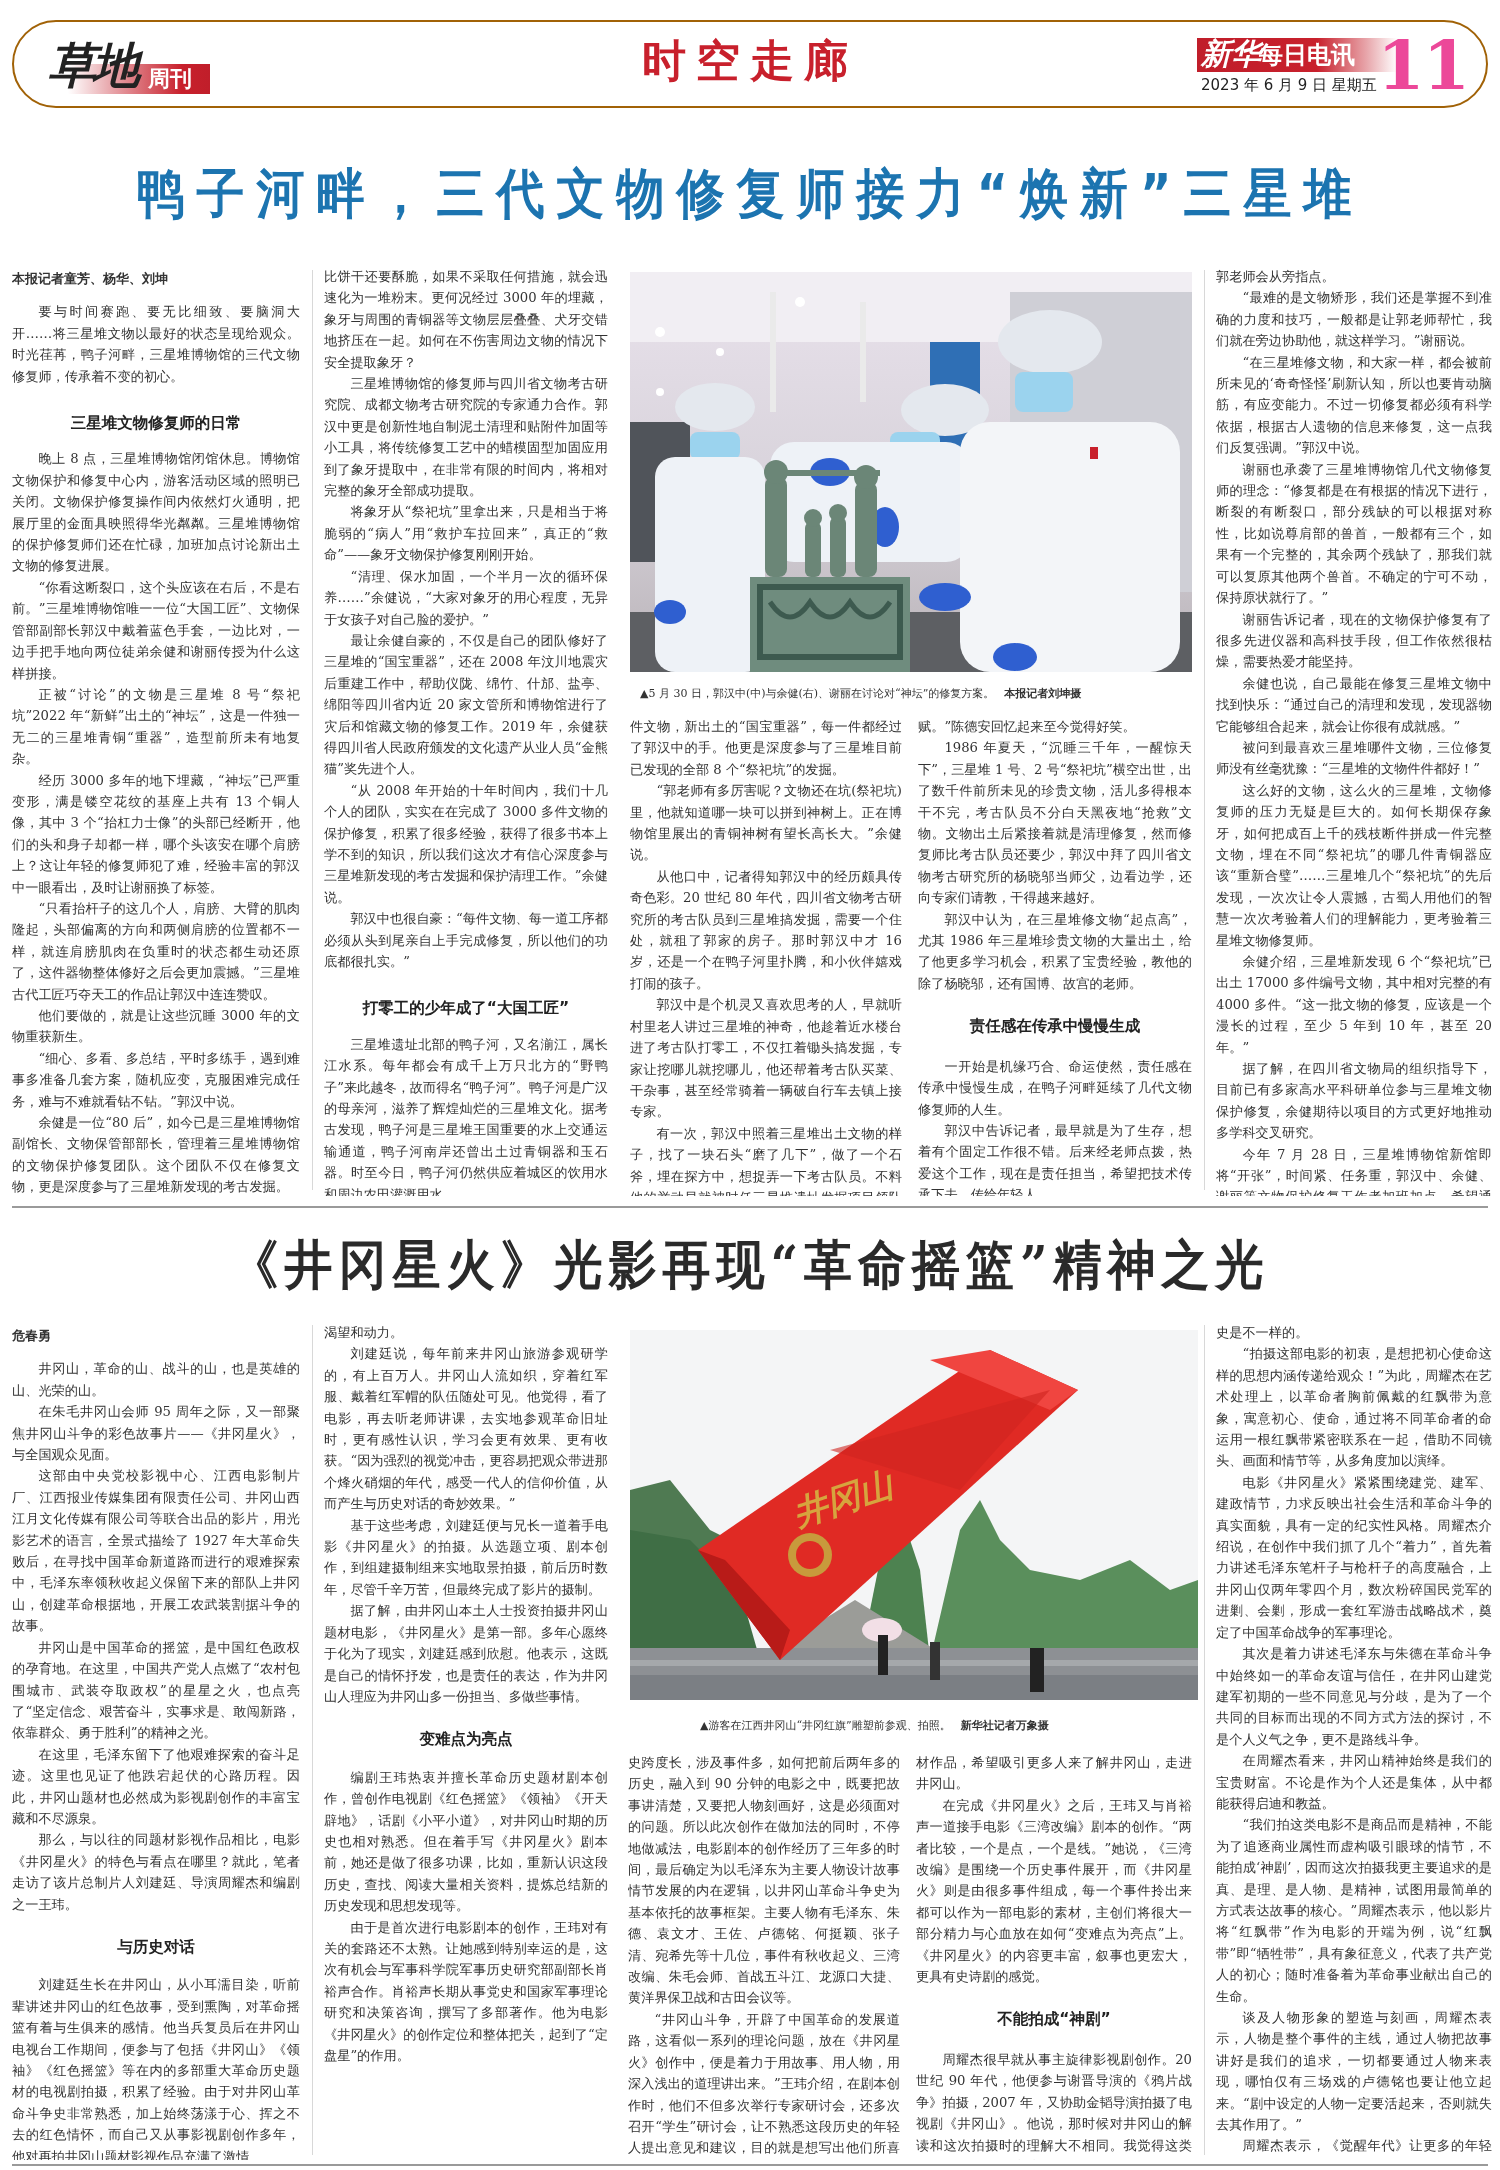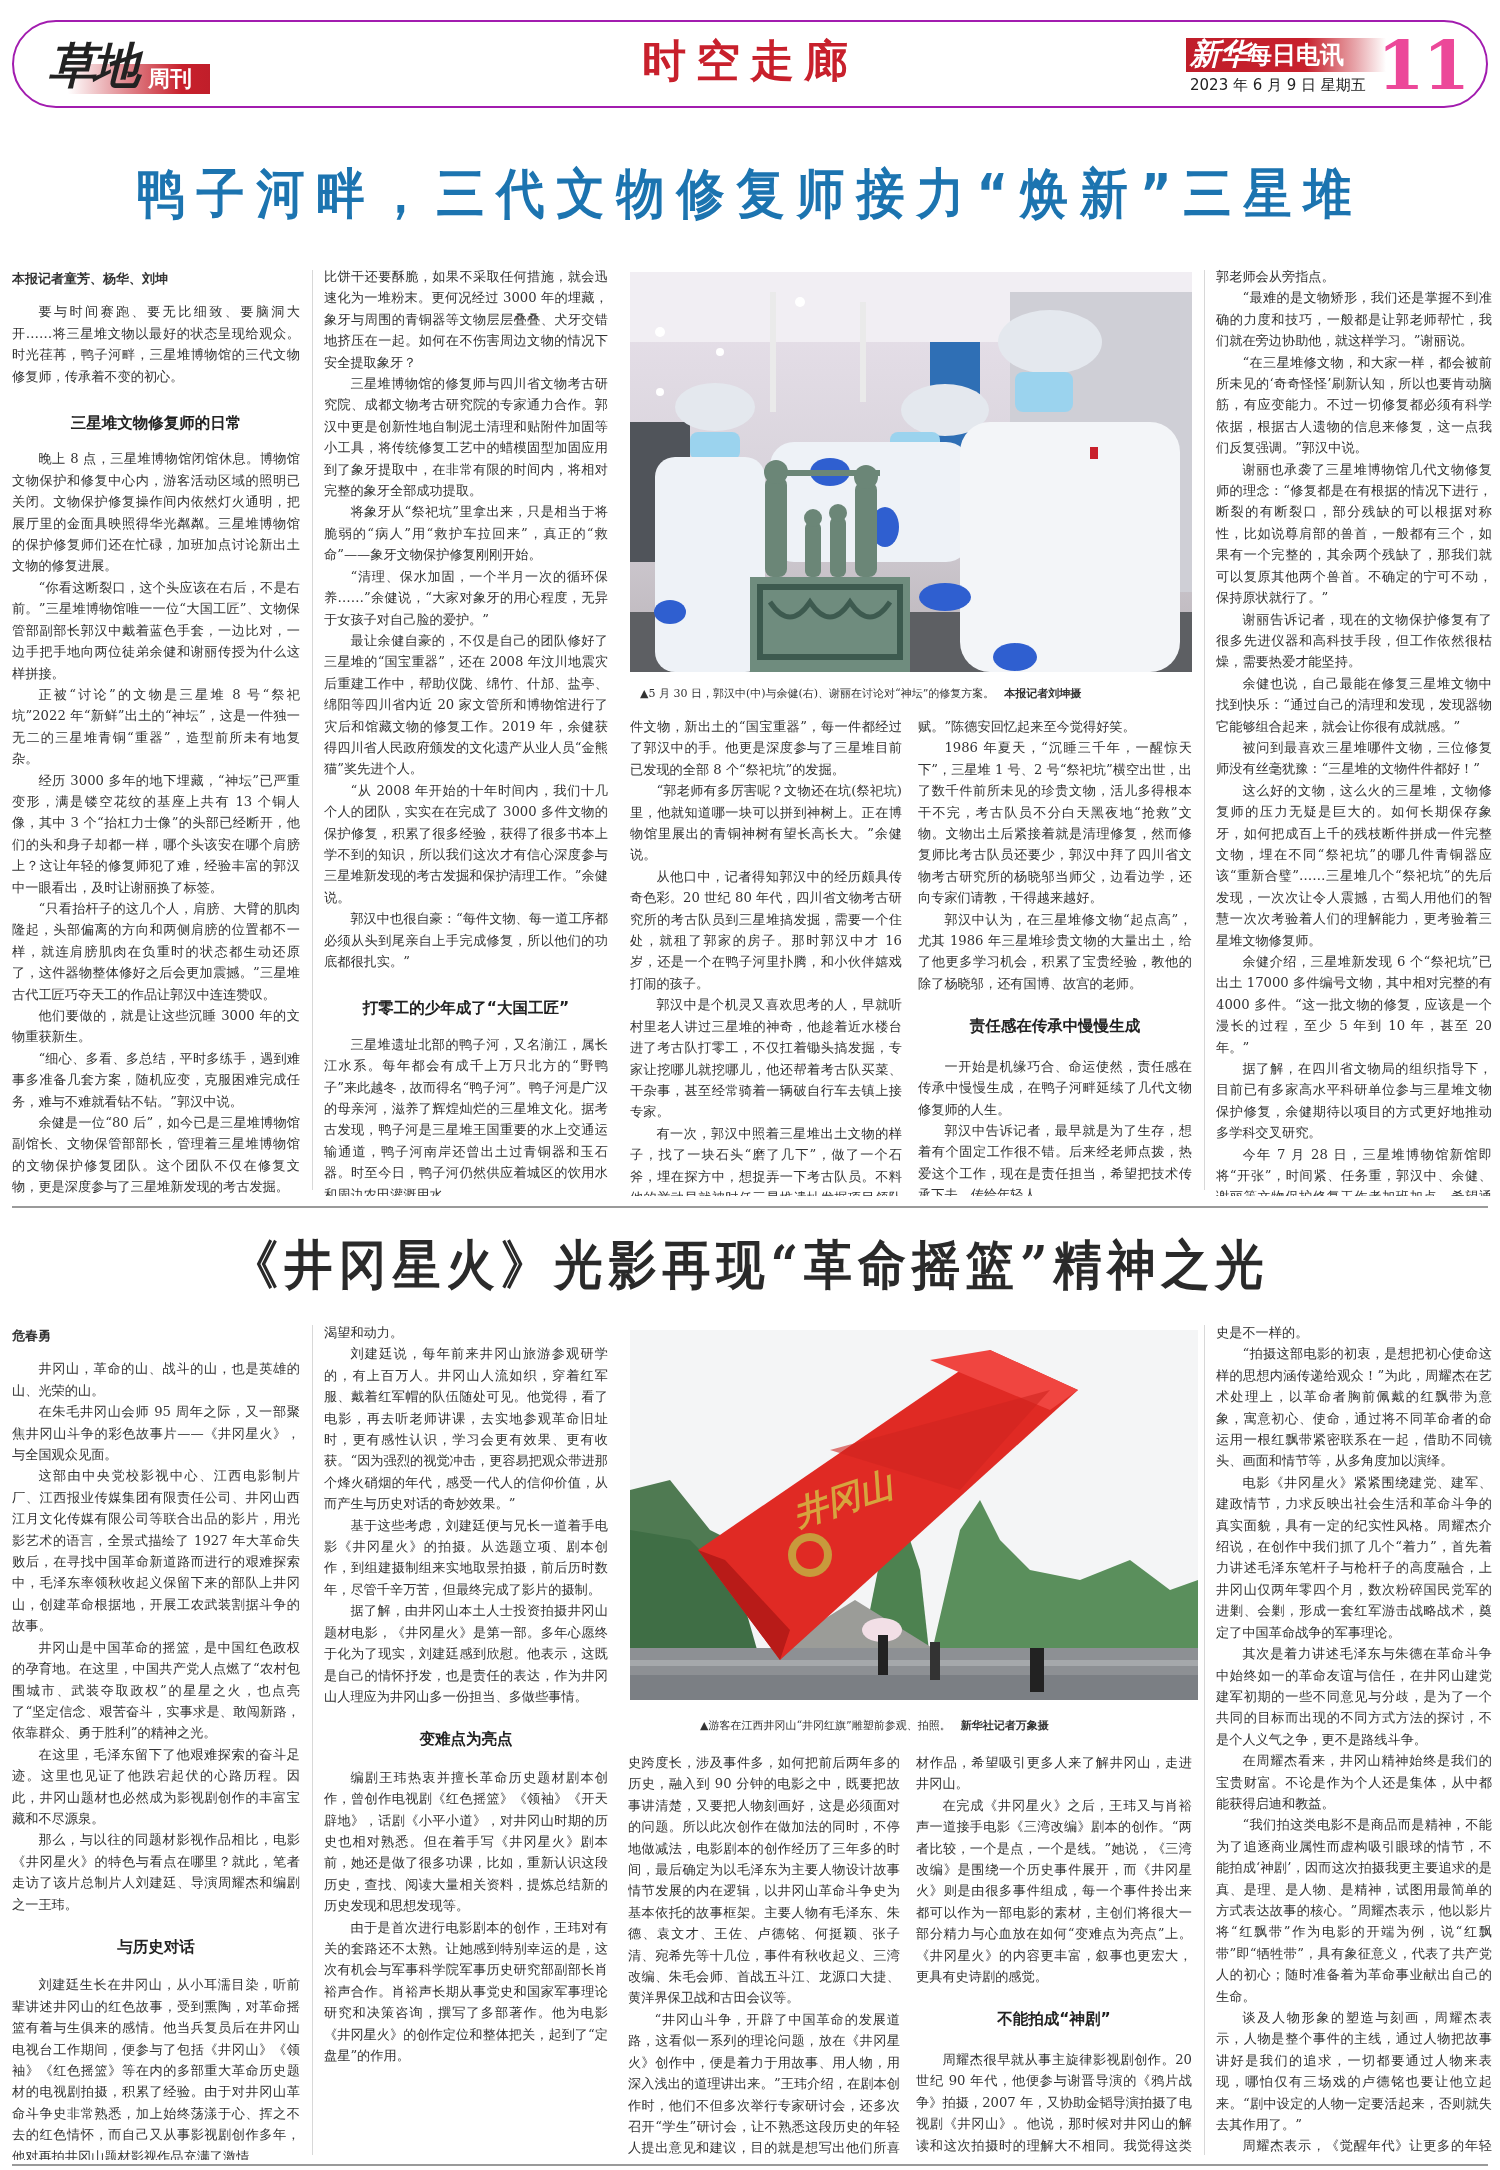--- a/index.html
+++ b/index.html
@@ -2,41 +2,41 @@
 <html><head>
 <meta charset="utf-8">
 <style>
   * { box-sizing: border-box; margin: 0; padding: 0; }
   html, body { width: 1500px; height: 2170px; background: #ffffff; overflow: hidden; }
   body { font-family: "DejaVu Serif", "Liberation Serif", serif; color: #2a2a2a; position: relative; }
 
   
   .masthead {
     position: absolute; left: 12px; top: 20px; width: 1476px; height: 88px;
-    border: 2px solid #a21caf; border-radius: 44px;
+    border: 2px solid #a16207; border-radius: 44px;
     background: #fff;
   }
   .brand-left { position: absolute; left: 34px; top: 8px; width: 150px; height: 80px; }
   .brand-left .script {
     position: absolute; left: 0; top: 0; font-family: "DejaVu Serif", serif; font-style: italic;
     font-size: 48px; font-weight: bold; color: #222; letter-spacing: -4px; line-height: 70px;
   }
   .brand-left .band {
     position: absolute; left: 20px; top: 34px; width: 142px; height: 30px;
     background: linear-gradient(to right, rgba(215,60,70,0) 0%, #e8a7ac 30%, #c8202c 80%, #c01e2a 100%);
   }
   .brand-left .weekly {
     position: absolute; left: 100px; top: 34px; height: 30px; line-height: 30px;
     color: #fff; font-family: "DejaVu Sans", sans-serif; font-size: 22px; font-weight: bold;
   }
   .section-title {
     position: absolute; left: 0; right: 0; top: 10px; text-align: center;
     font-family: "DejaVu Serif", serif; font-weight: bold; font-size: 44px; color: #c8202c; letter-spacing: 10px;
   }
-  .brand-right { position: absolute; right: 80px; top: 10px; width: 220px; height: 70px; margin-left: 21px; }
+  .brand-right { position: absolute; right: 69px; top: 10px; width: 220px; height: 70px; margin-left: 21px; }
   .brand-right .band {
     position: absolute; left: 0; top: 6px; width: 200px; height: 34px;
     background: linear-gradient(to right, #c01e2a 0%, #c8202c 60%, #e8a7ac 85%, rgba(232,167,172,0) 100%);
   }
   .brand-right .xinhua { position: absolute; left: 4px; top: 2px; font-style: italic; font-weight: bold; font-size: 30px; color: #fff; line-height: 40px; }
   .brand-right .daily { position: absolute; left: 62px; top: 6px; line-height: 34px; font-family: "DejaVu Sans", sans-serif; font-size: 24px; font-weight: bold; color: #fff; }
   .brand-right .date { position: absolute; left: 4px; top: 44px; font-family: "DejaVu Sans", sans-serif; font-size: 15px; color: #222; white-space: nowrap; }
   .page-no {
     position: absolute; right: 18px; top: 4px; font-family: "DejaVu Serif", serif; font-weight: bold;
     font-size: 68px; line-height: 78px; color: #ec4899; letter-spacing: -2px;

